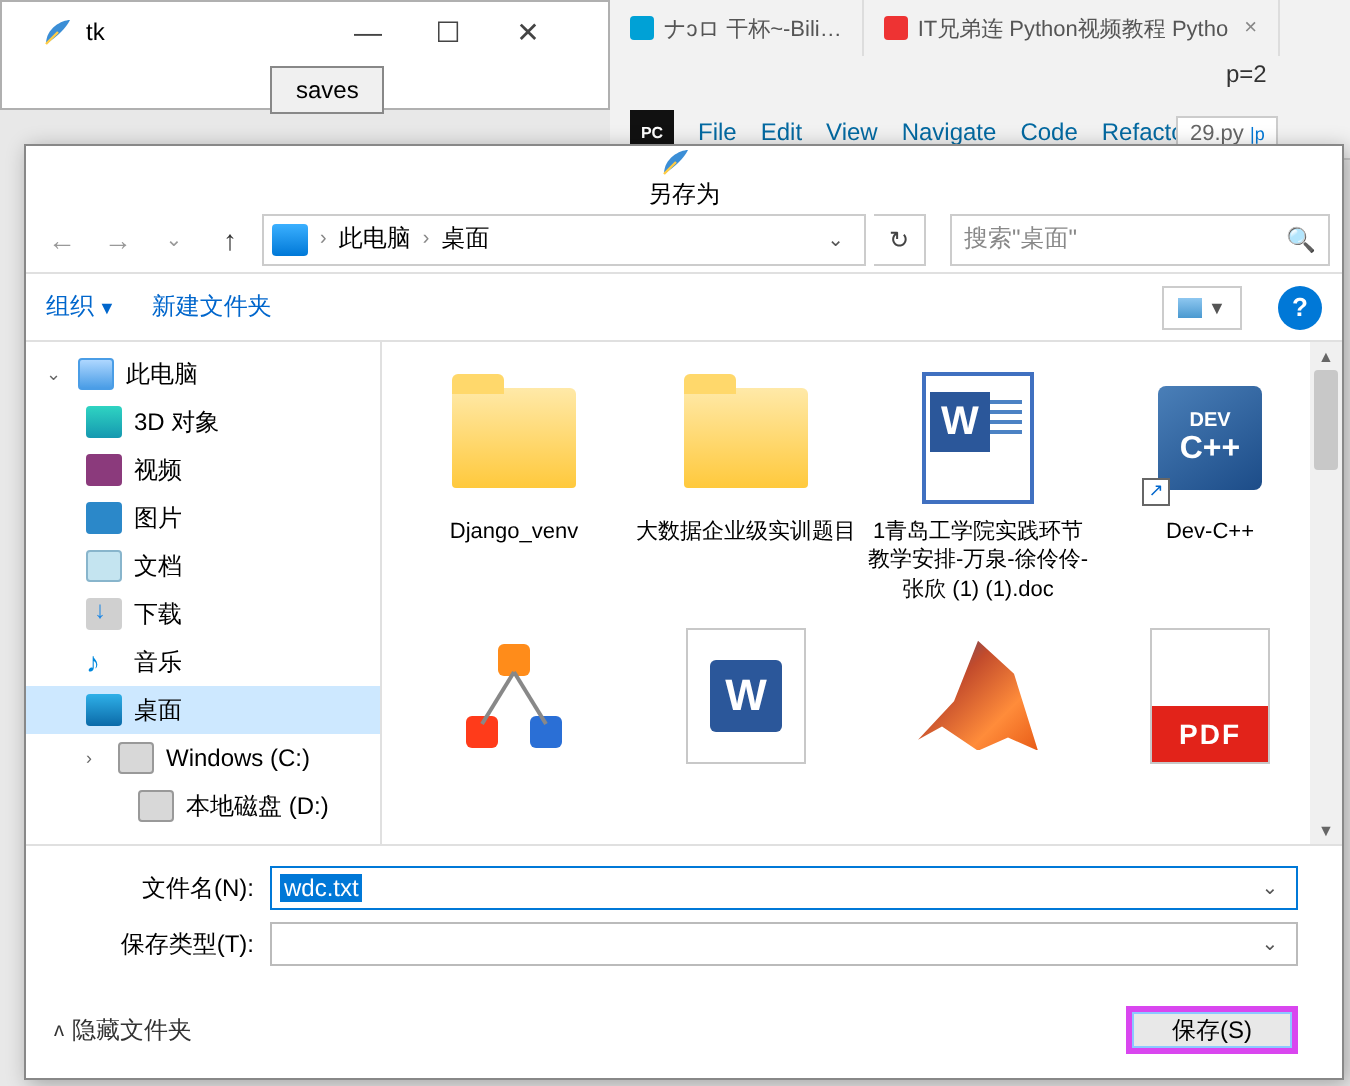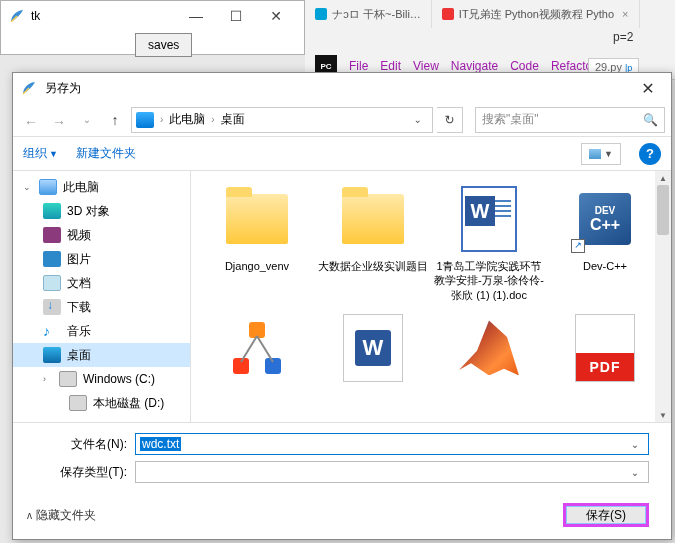--- a/index.html
+++ b/index.html
@@ -1,37 +1,37 @@
 <!DOCTYPE html>
 <html><head>
 <meta charset="utf-8">
 <style>
 * { box-sizing: border-box; margin: 0; padding: 0; font-family: "Microsoft YaHei", "Segoe UI", sans-serif; }
 body { background: #e8e8e8; width: 675px; height: 543px; overflow: hidden; position: relative; font-size: 12px; }
 
 .tk-window { position: absolute; left: 0; top: 0; width: 305px; height: 55px; background: #fff; border: 1px solid #b0b0b0; }
-.tk-title { display: flex; align-items: center; padding: 4px 8px; height: 30px; justify-content: flex-end; }
+.tk-title { display: flex; align-items: center; padding: 4px 20px; height: 30px; justify-content: flex-end; }
 .tk-title .feather { width: 16px; height: 16px; margin-right: 6px; }
 .tk-title .spacer { flex: 1; }
 .tk-title .win-btn { width: 40px; height: 28px; display: flex; align-items: center; justify-content: center; color: #444; font-size: 14px; }
 .tk-body { padding: 2px 0 0 134px; }
 .tk-body button { border: 1px solid #888; background: #f0f0f0; padding: 4px 12px; font-size: 12px; }
 
 .ide-bar { position: absolute; left: 305px; top: 0; right: 0; height: 80px; background: #f2f2f2; border-bottom: 1px solid #ccc; }
 .ide-tabs { display: flex; height: 28px; align-items: center; overflow: hidden; }
 .ide-tab { display: flex; align-items: center; padding: 4px 10px; height: 100%; border-right: 1px solid #ddd; font-size: 11px; color: #555; white-space: nowrap; }
 .ide-tab .fav { width: 12px; height: 12px; margin-right: 5px; }
 .ide-menu { display: flex; align-items: center; gap: 12px; padding: 0 10px; height: 28px; margin-top: 24px; }
 .ide-menu .pycharm { width: 22px; height: 22px; background: #111; display: flex; align-items: center; justify-content: center; color: #fff; font-size: 8px; font-weight: bold; }
-.ide-menu span { font-size: 12px; color: #a21caf; }
+.ide-menu span { font-size: 12px; color: #0369a1; }
 .pfive { position: absolute; left: 308px; top: 30px; font-size: 12px; color: #333; }
 .pyfile { position: absolute; left: 283px; top: 58px; font-size: 11px; color: #666; background: #fff; padding: 2px 6px; border: 1px solid #ccc; }
 
 .dialog { position: absolute; left: 12px; top: 72px; width: 660px; height: 468px; background: #fff; border: 1px solid #888; box-shadow: 2px 2px 10px rgba(0,0,0,0.3); display: flex; flex-direction: column; }
-.dlg-title { display: flex; align-items: center; height: 30px; padding: 0 8px; }
+.dlg-title { display: flex; align-items: center; height: 30px; padding: 0 8px; flex-direction: column; }
 .dlg-title .feather { width: 16px; height: 16px; margin-right: 8px; }
 .dlg-title .txt { flex: 1; font-size: 12px; }
 .dlg-title .close { width: 30px; text-align: center; font-size: 16px; color: #333; }
 
 .nav-row { display: flex; align-items: center; height: 34px; padding: 0 6px; gap: 4px; border-bottom: 1px solid #e0e0e0; }
 .nav-arrow { width: 24px; height: 24px; display: flex; align-items: center; justify-content: center; color: #999; font-size: 14px; }
 .nav-arrow.enabled { color: #333; }
 .breadcrumb { flex: 1; display: flex; align-items: center; height: 26px; border: 1px solid #ccc; padding: 0 4px; gap: 6px; background: #fff; }
 .bc-icon { width: 18px; height: 16px; background: linear-gradient(180deg,#3bb0ff,#0078d7); border-radius: 2px; }
 .bc-sep { color: #888; font-size: 10px; }

